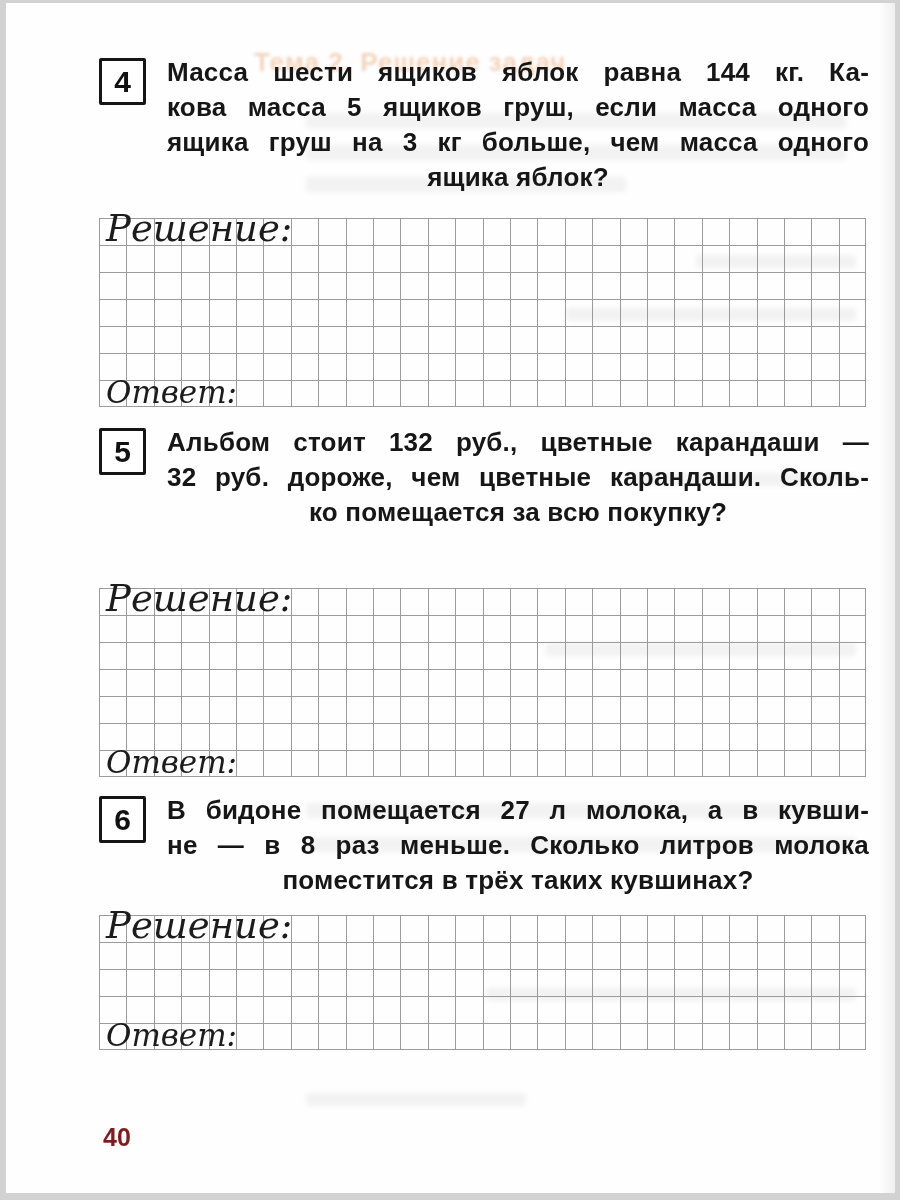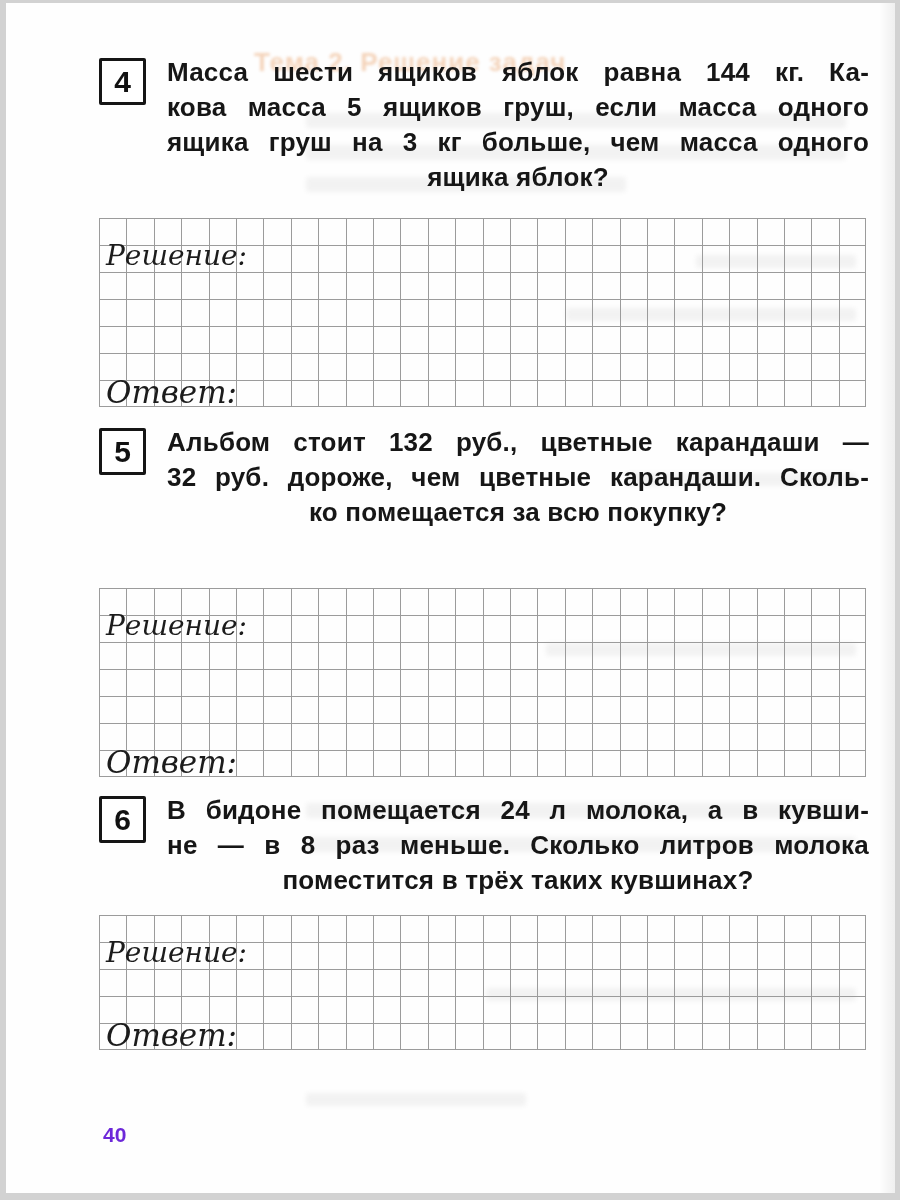--- a/index.html
+++ b/index.html
@@ -47,25 +47,25 @@
     border-right: 1px solid #9b9b9b;
     border-bottom: 1px solid #9b9b9b;
   }
   .g7 { top: 163px; height: 189px; }
   .g5 { top: 122px; height: 135px; }
   .script {
     font-family: "DejaVu Serif", serif;
     font-style: italic;
     color: #1c1c1c;
   }
-  .sol { position: absolute; left: 7px; top: -5px; font-size: 28px; line-height: 31px; margin-top: 27px; }
+  .sol { position: absolute; left: 7px; top: -5px; font-size: 37px; line-height: 31px; }
   .ans { position: absolute; left: 7px; bottom: -2px; font-size: 31px; line-height: 31px; }
   .pagenum {
     position: absolute; left: 97px; top: 1120px;
-    font-size: 21px; font-weight: 600; color: #6d28d9;
+    font-size: 25px; font-weight: 600; color: #7f1d1d;
   }
   .ghost-heading {
     position: absolute; left: 248px; top: 44px; width: 460px;
     color: #e07b2d; opacity: 0.32; filter: blur(1.6px);
     font-size: 26px; font-weight: bold; letter-spacing: 1px;
     pointer-events: none; white-space: nowrap; overflow: hidden;
   }
   .gbar {
     position: absolute; background: #8f8f8f; opacity: 0.10;
     filter: blur(2px); border-radius: 3px; pointer-events: none;
@@ -119,21 +119,21 @@
       <div class="script sol">Решение:</div>
       <div class="script ans">Ответ:</div>
     </div>
   </section>
 
   <section class="problem" id="p6">
     <div class="numbox">
       <span>6</span>
     </div>
     <div class="ptext">
-      <div class="tline just">В бидоне помещается 24 л молока, а в кувши-</div>
+      <div class="tline just">В бидоне помещается 27 л молока, а в кувши-</div>
       <div class="tline just">не — в 8 раз меньше. Сколько литров молока</div>
       <div class="tline">поместится в трёх таких кувшинах?</div>
     </div>
     <div class="grid g5">
       <div class="script sol">Решение:</div>
       <div class="script ans">Ответ:</div>
     </div>
   </section>
 
   <div class="pagenum">40</div>

